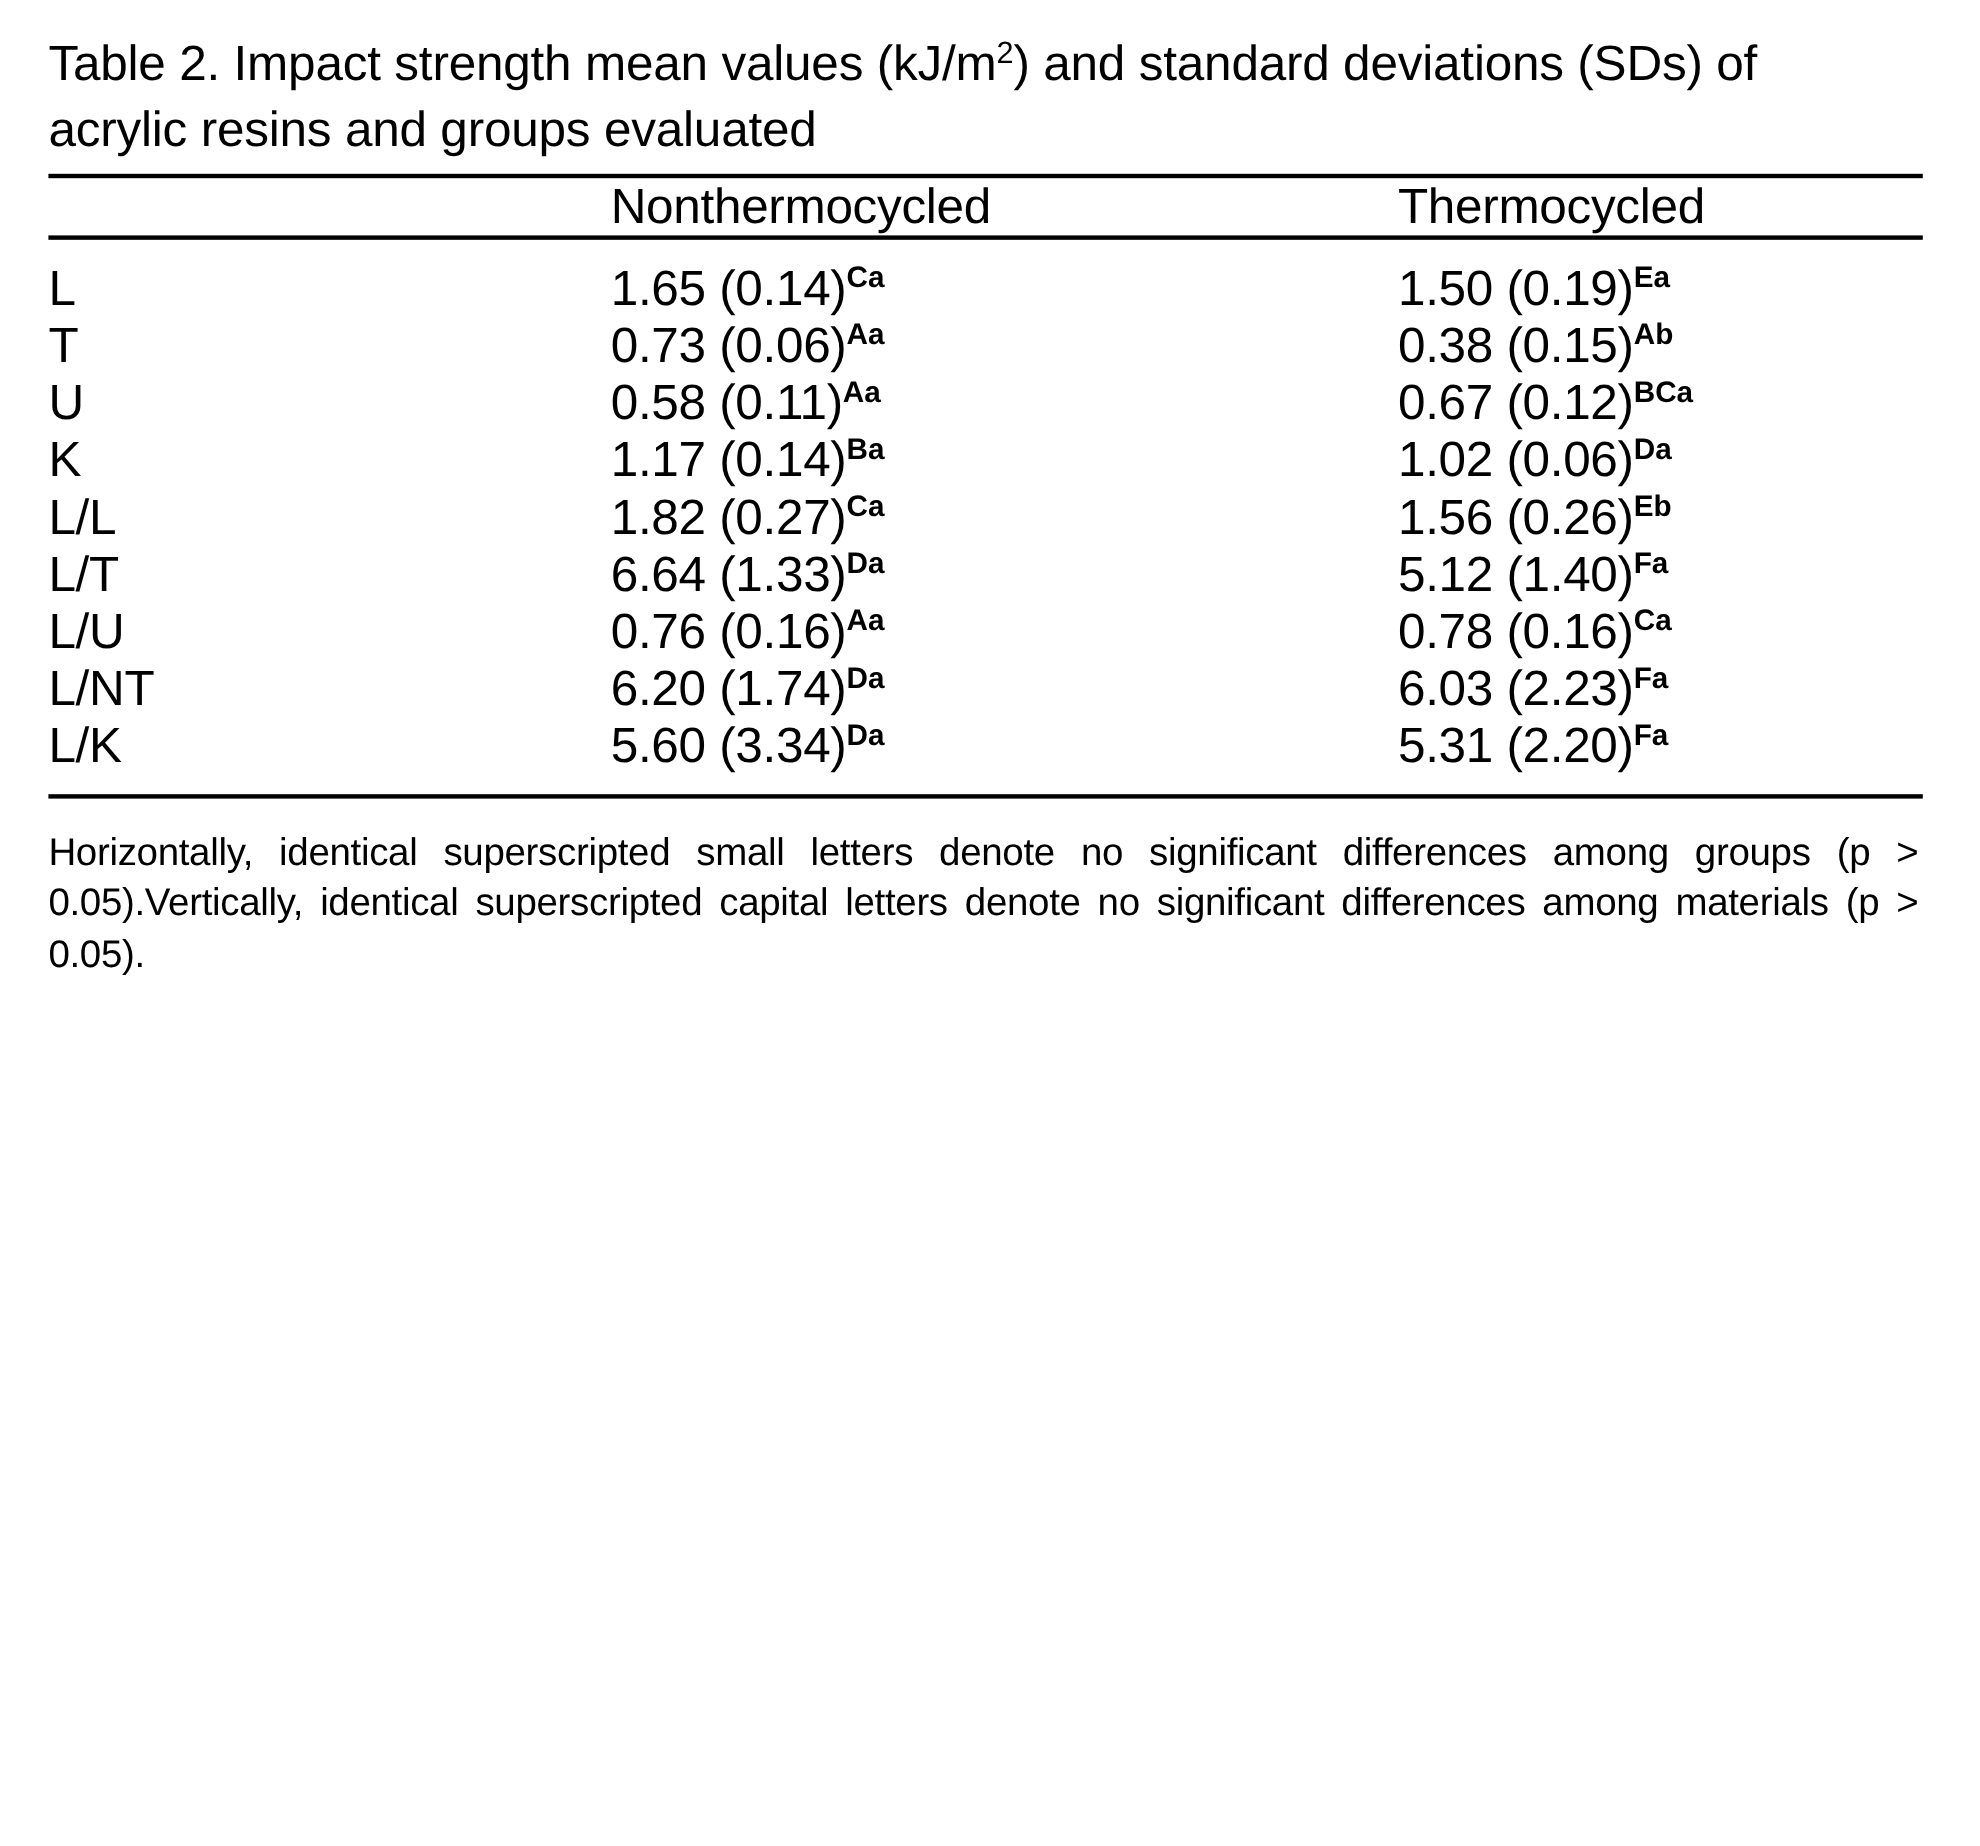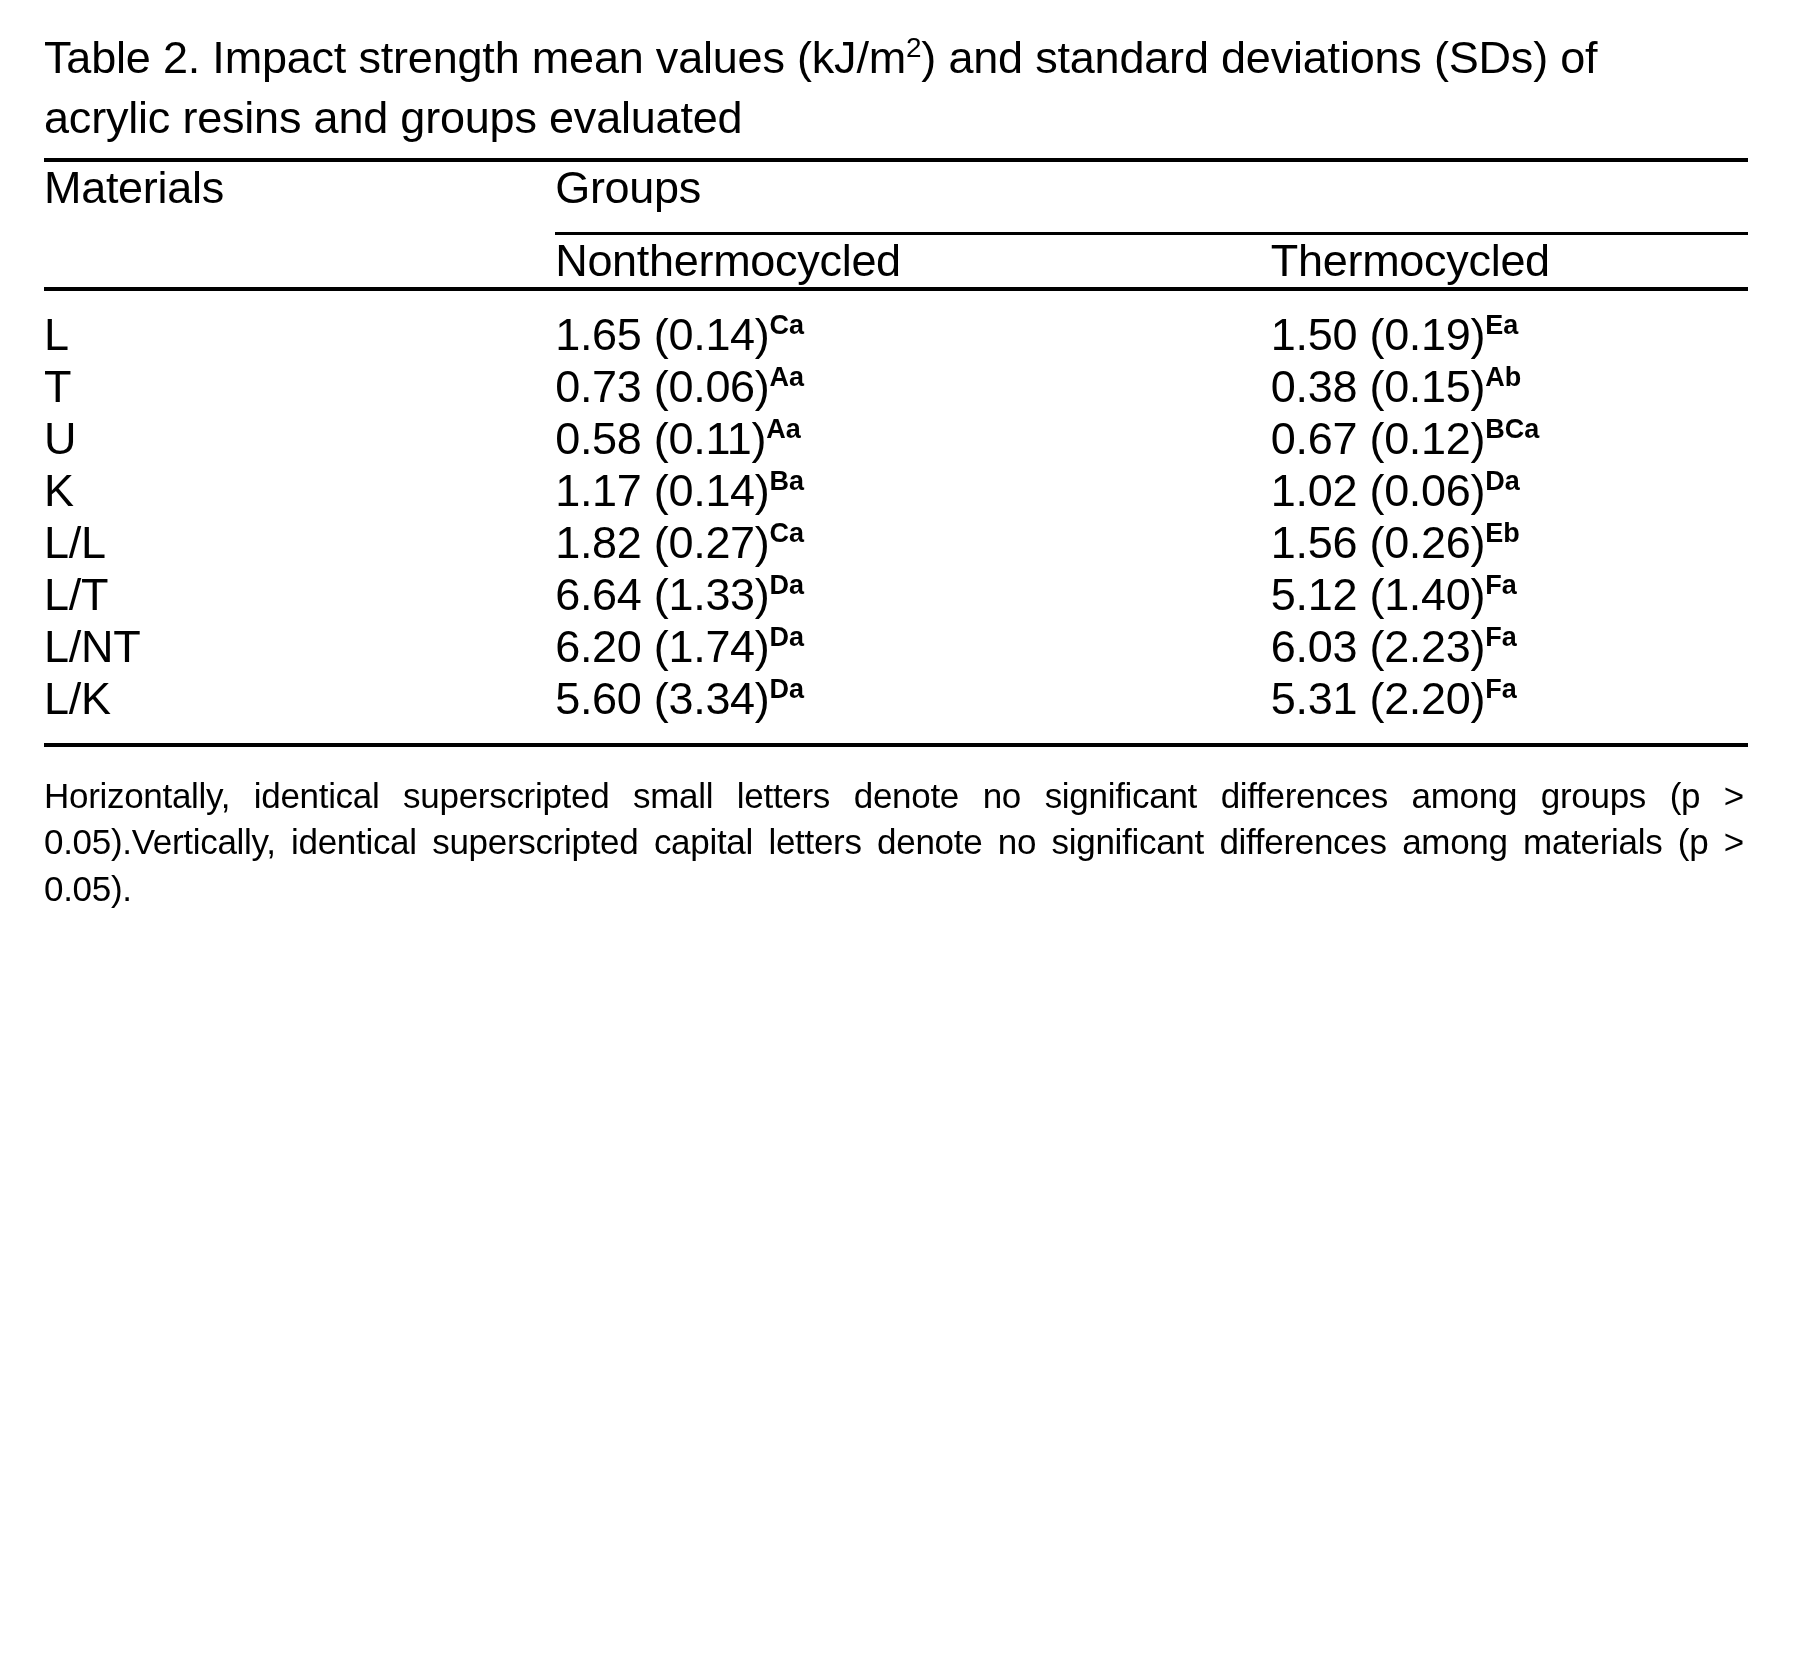--- a/index.html
+++ b/index.html
@@ -119,27 +119,20 @@
 
   <div class="rule-top"></div>
 
   <table class="tbl">
     <colgroup>
       <col class="col-mat">
       <col class="col-a">
       <col class="col-b">
     </colgroup>
     <tbody>
-      <tr class="head-row">
-        <td>Materials</td>
-        <td colspan="2" class="groups-cell">
-          <span>Groups</span>
-          <div class="groups-underline"></div>
-        </td>
-      </tr>
       <tr class="subhead-row">
         <td></td>
         <td>Nonthermocycled</td>
         <td>Thermocycled</td>
       </tr>
       <tr>
         <td colspan="3" style="padding:0;">
           <div class="rule-mid"></div>
         </td>
       </tr>
@@ -169,20 +162,25 @@
       </tr>
       <tr class="data-row">
         <td>L/L</td>
         <td class="val"><span>1.82 (0.27)</span><sup>Ca</sup></td>
         <td class="val"><span>1.56 (0.26)</span><sup>Eb</sup></td>
       </tr>
       <tr class="data-row">
         <td>L/T</td>
         <td class="val"><span>6.64 (1.33)</span><sup>Da</sup></td>
         <td class="val"><span>5.12 (1.40)</span><sup>Fa</sup></td>
+      </tr>
+      <tr class="data-row">
+        <td>L/U</td>
+        <td class="val"><span>0.76 (0.16)</span><sup>Aa</sup></td>
+        <td class="val"><span>0.78 (0.16)</span><sup>Ca</sup></td>
       </tr>
       <tr class="data-row">
         <td>L/NT</td>
         <td class="val"><span>6.20 (1.74)</span><sup>Da</sup></td>
         <td class="val"><span>6.03 (2.23)</span><sup>Fa</sup></td>
       </tr>
       <tr class="data-row">
         <td>L/K</td>
         <td class="val"><span>5.60 (3.34)</span><sup>Da</sup></td>
         <td class="val"><span>5.31 (2.20)</span><sup>Fa</sup></td>

